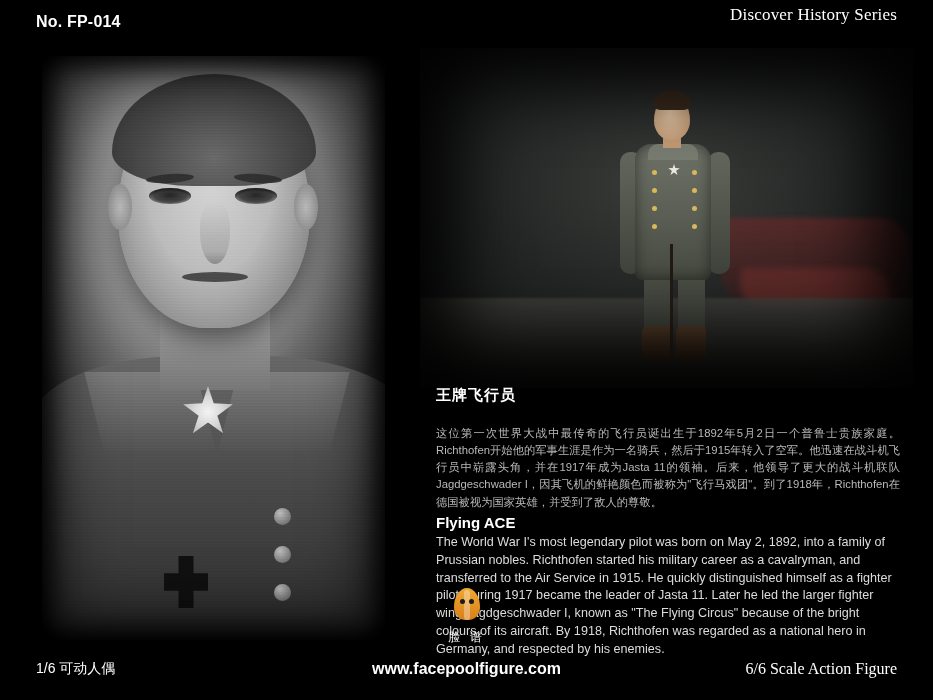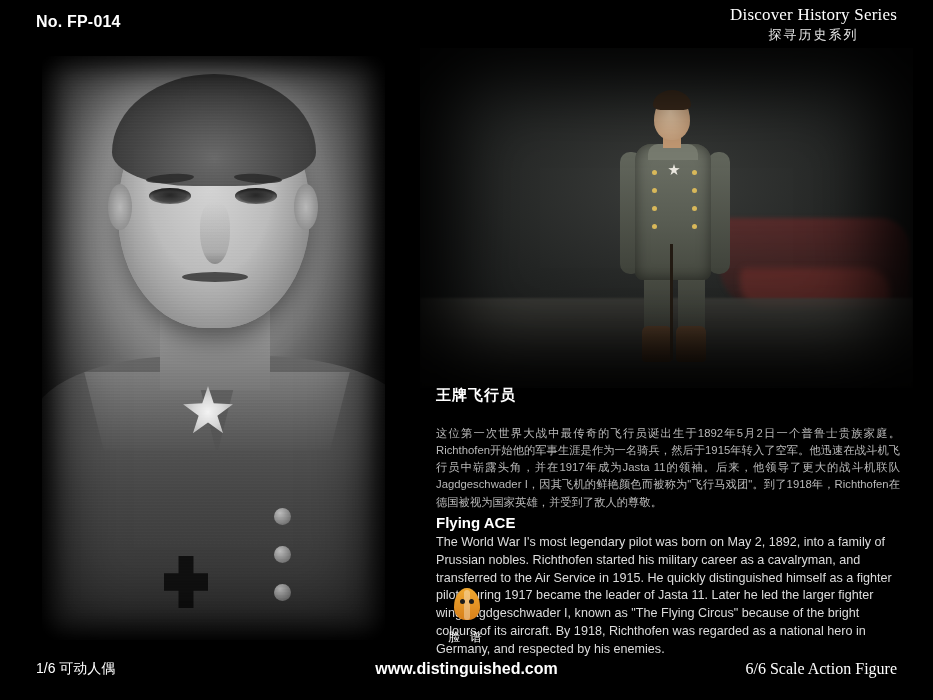--- a/index.html
+++ b/index.html
@@ -398,21 +398,20 @@
   }
 </style>
 </head>
 <body>
 
 <div class="page">
 
   <div class="sku">No. FP-014</div>
   <div class="series">
     <div class="series-en">Discover History Series</div>
-    <div class="series-cn">探寻历史系列</div>
   </div>
 
   <div class="photo-frame">
     <div class="photo-inner">
       <div class="tunic"></div>
       <div class="collar-l"></div>
       <div class="collar-r"></div>
       <div class="neck"></div>
       <div class="head"></div>
       <div class="hair"></div>
@@ -474,16 +473,16 @@
     <div class="logo-mark">
       <div class="logo-mask"></div>
       <div class="logo-stripe"></div>
       <div class="logo-eye-l"></div>
       <div class="logo-eye-r"></div>
     </div>
     <div class="logo-cn">脸 谱</div>
   </div>
 
   <div class="footer-left">1/6 可动人偶</div>
-  <div class="footer-center">www.distinguished.com</div>
+  <div class="footer-center">www.facepoolfigure.com</div>
   <div class="footer-right">6/6 Scale Action Figure</div>
 
 </div>
 
 </body></html>

